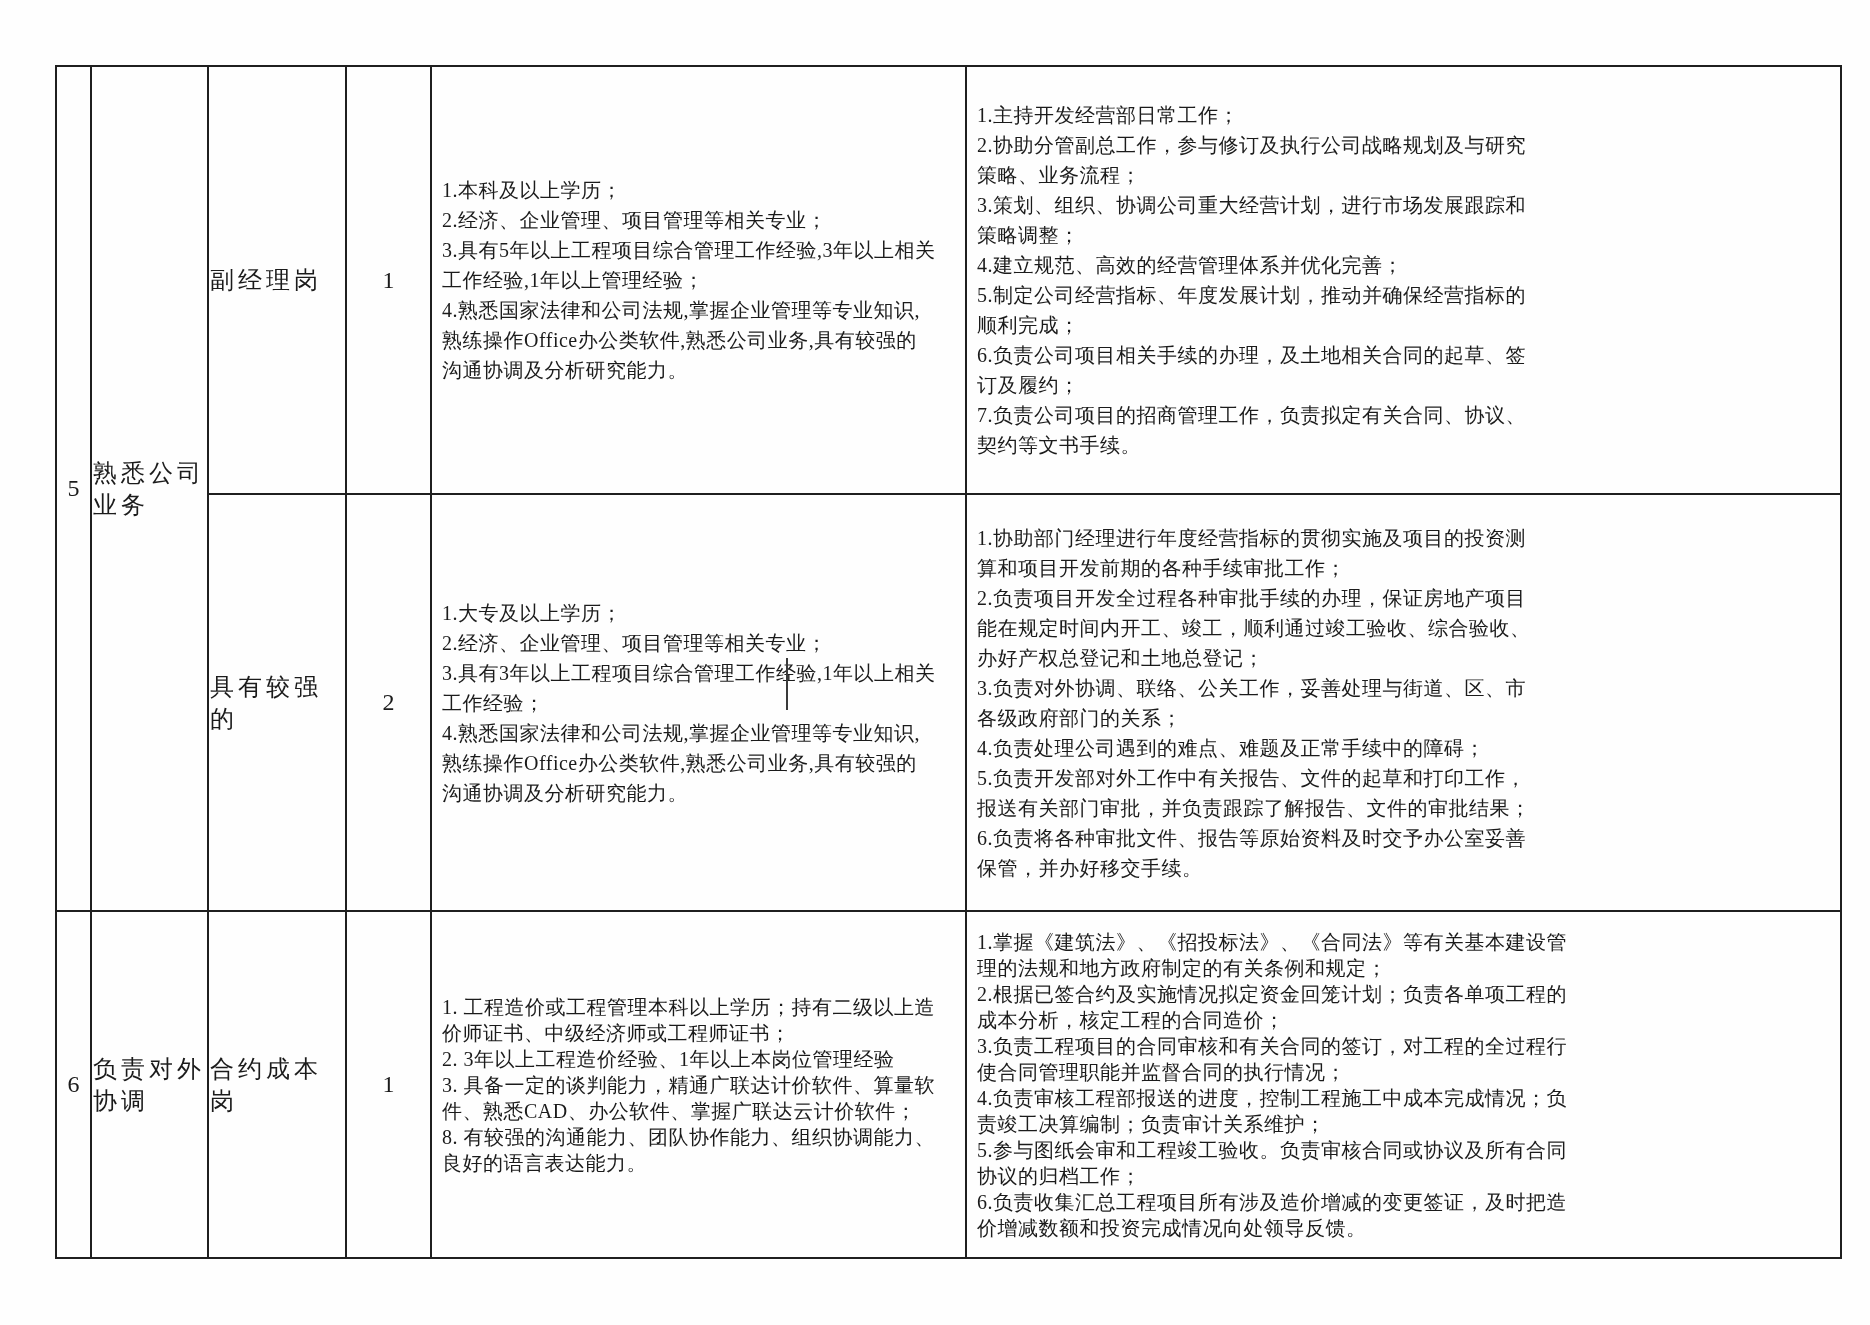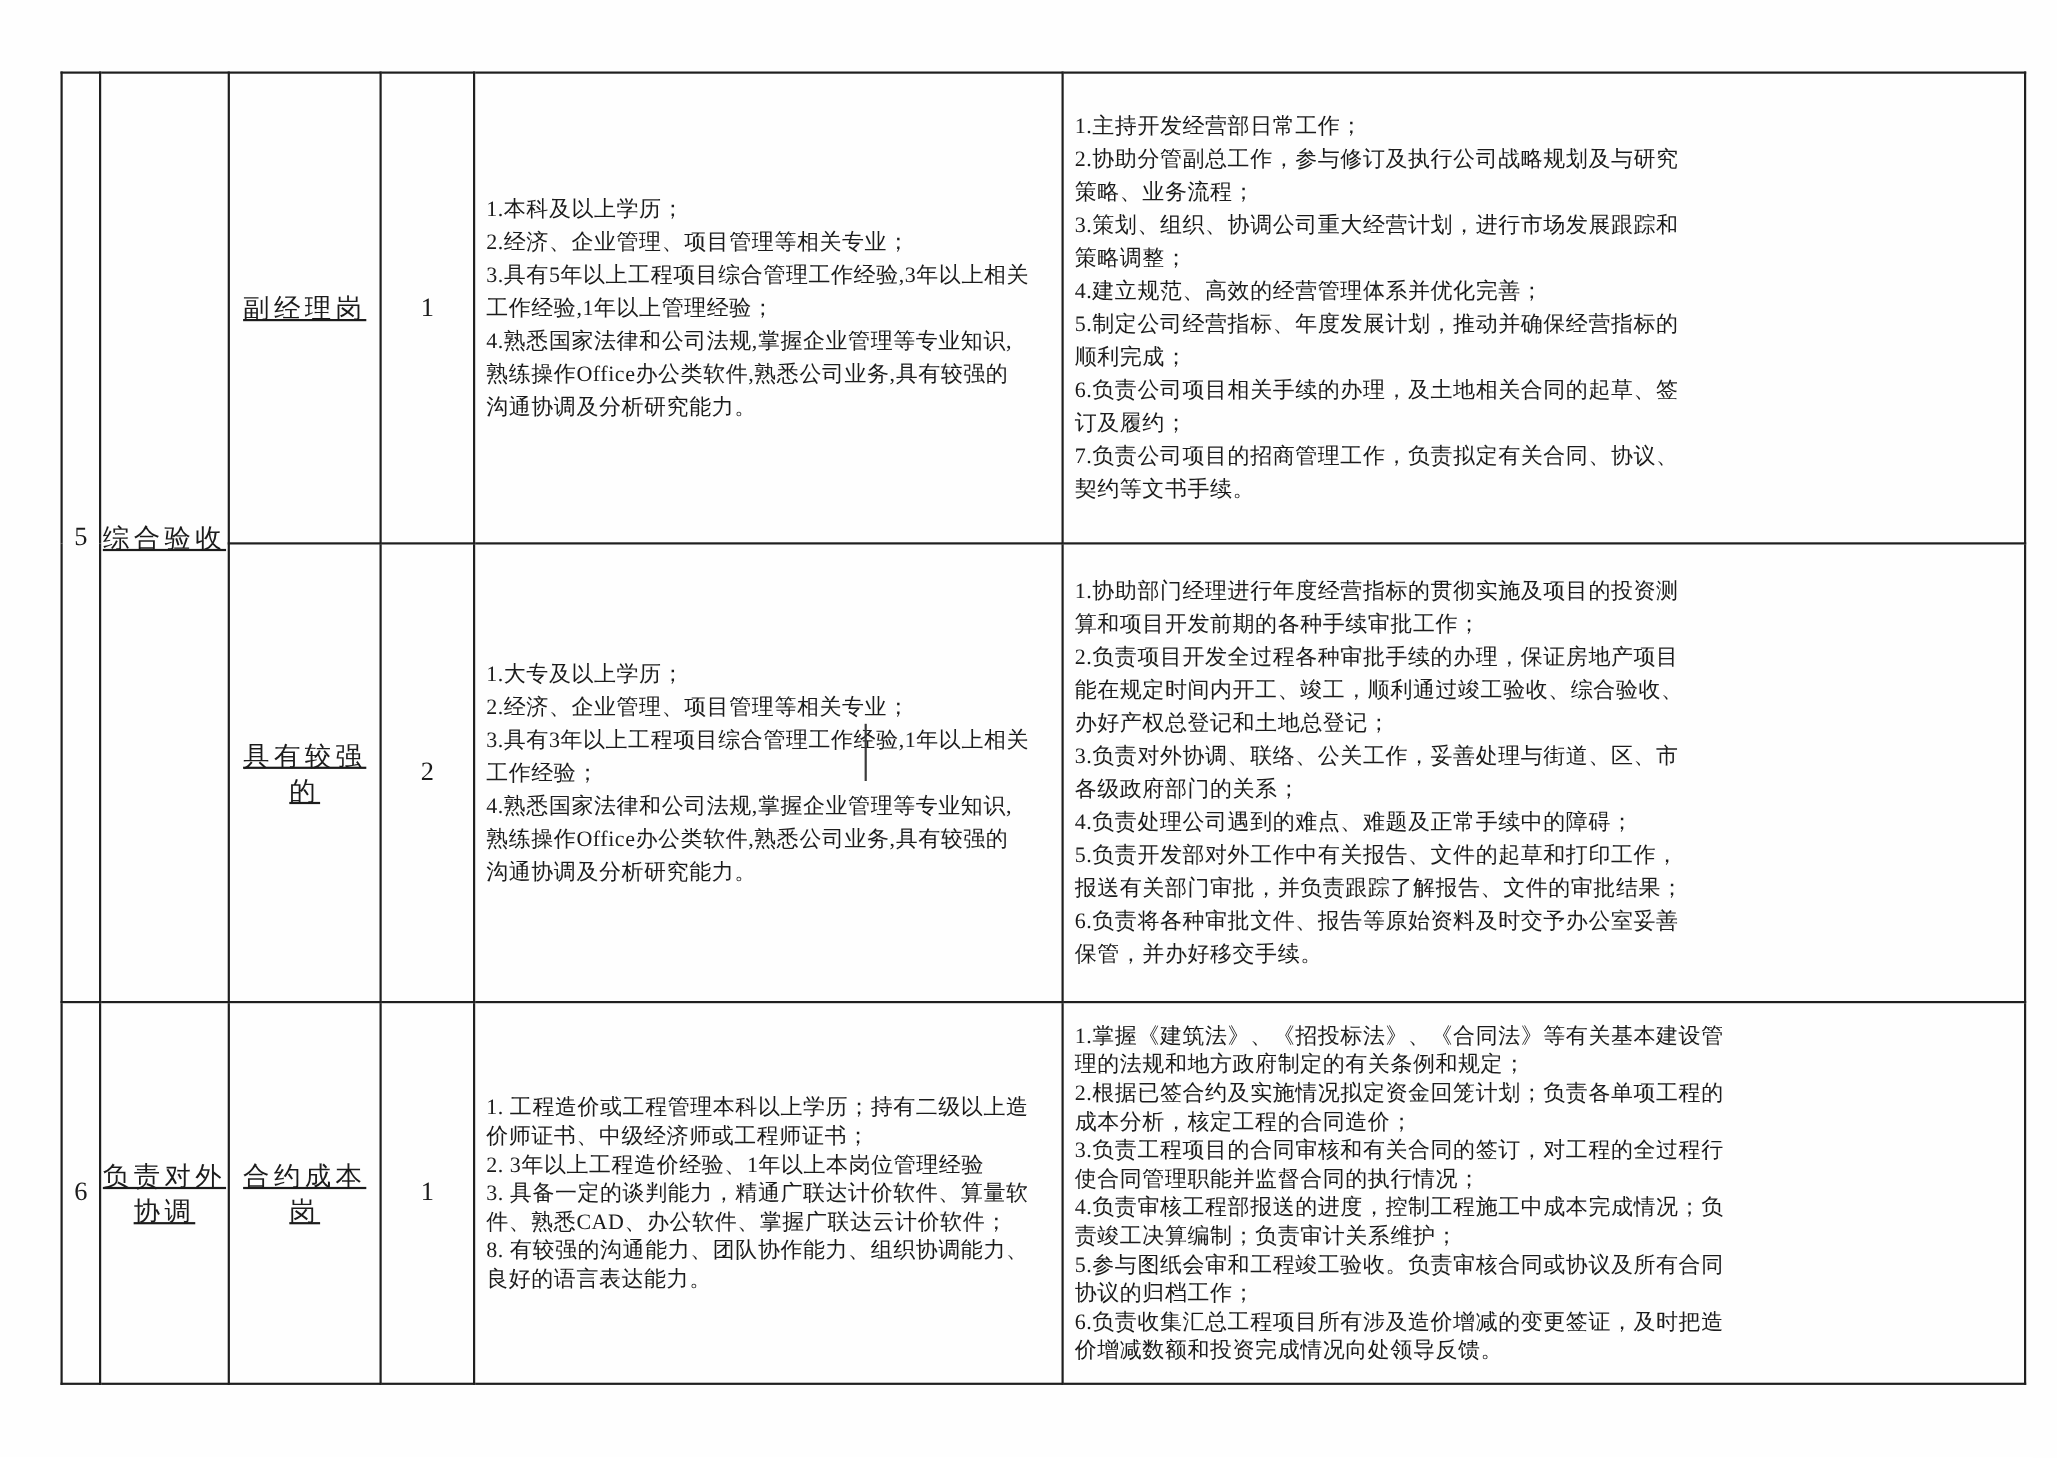--- a/index.html
+++ b/index.html
@@ -37,24 +37,23 @@
   }
   tr.row-a { height: 428px; }
   tr.row-b { height: 417px; }
   tr.row-c { height: 347px; }
 
   .c-no, .c-count {
     text-align: center;
     font-size: 24px;
   }
   .c-label {
-    text-align: center;
+    text-align: left;
     font-size: 24px;
     letter-spacing: 4px;
-    text-decoration: underline;
   }
   .c-text {
     font-size: 20px;
     letter-spacing: 0.5px;
     padding: 8px 8px 8px 10px;
     white-space: pre-wrap;
     word-break: break-all;
     font-family: Liberation Serif, serif;
   }
   tr.row-a .c-text, tr.row-b .c-text { line-height: 30px; }
@@ -79,21 +78,21 @@
       <col style="width:35px">
       <col style="width:117px">
       <col style="width:138px">
       <col style="width:85px">
       <col style="width:535px">
       <col style="width:875px">
     </colgroup>
     <tbody>
       <tr class="row-a">
         <td class="c-no" rowspan="2">5</td>
-        <td class="c-label" rowspan="2">综合验收</td>
+        <td class="c-label" rowspan="2">熟悉公司业务</td>
         <td class="c-label">副经理岗</td>
         <td class="c-count">1</td>
         <td class="c-text">1.本科及以上学历；
 2.经济、企业管理、项目管理等相关专业；
 3.具有5年以上工程项目综合管理工作经验,3年以上相关
 工作经验,1年以上管理经验；
 4.熟悉国家法律和公司法规,掌握企业管理等专业知识,
 熟练操作Office办公类软件,熟悉公司业务,具有较强的
 沟通协调及分析研究能力。</td>
         <td class="c-text">1.主持开发经营部日常工作；

